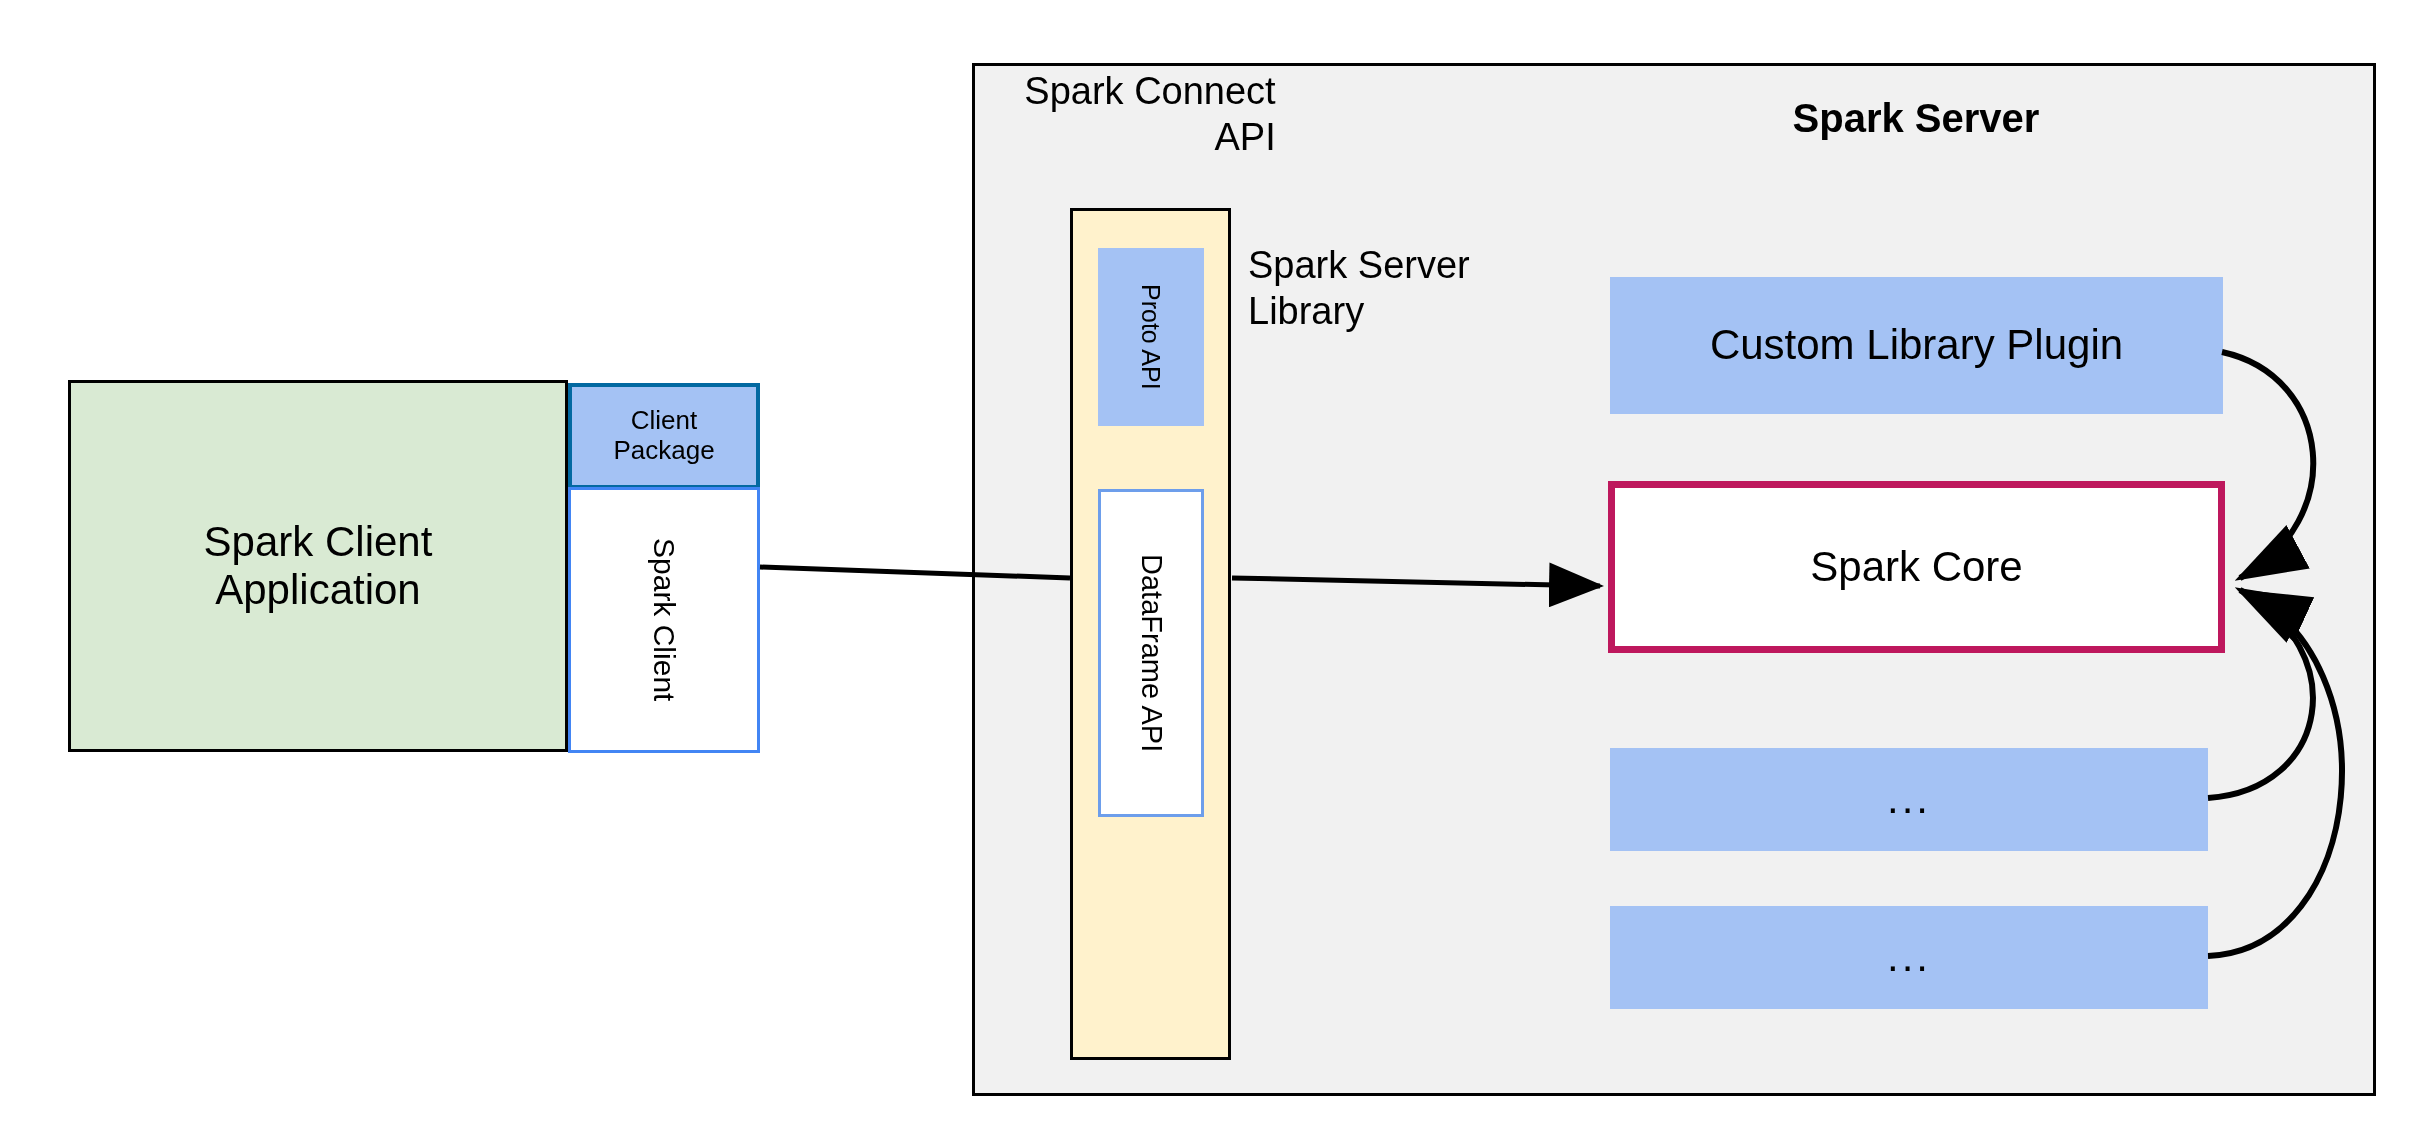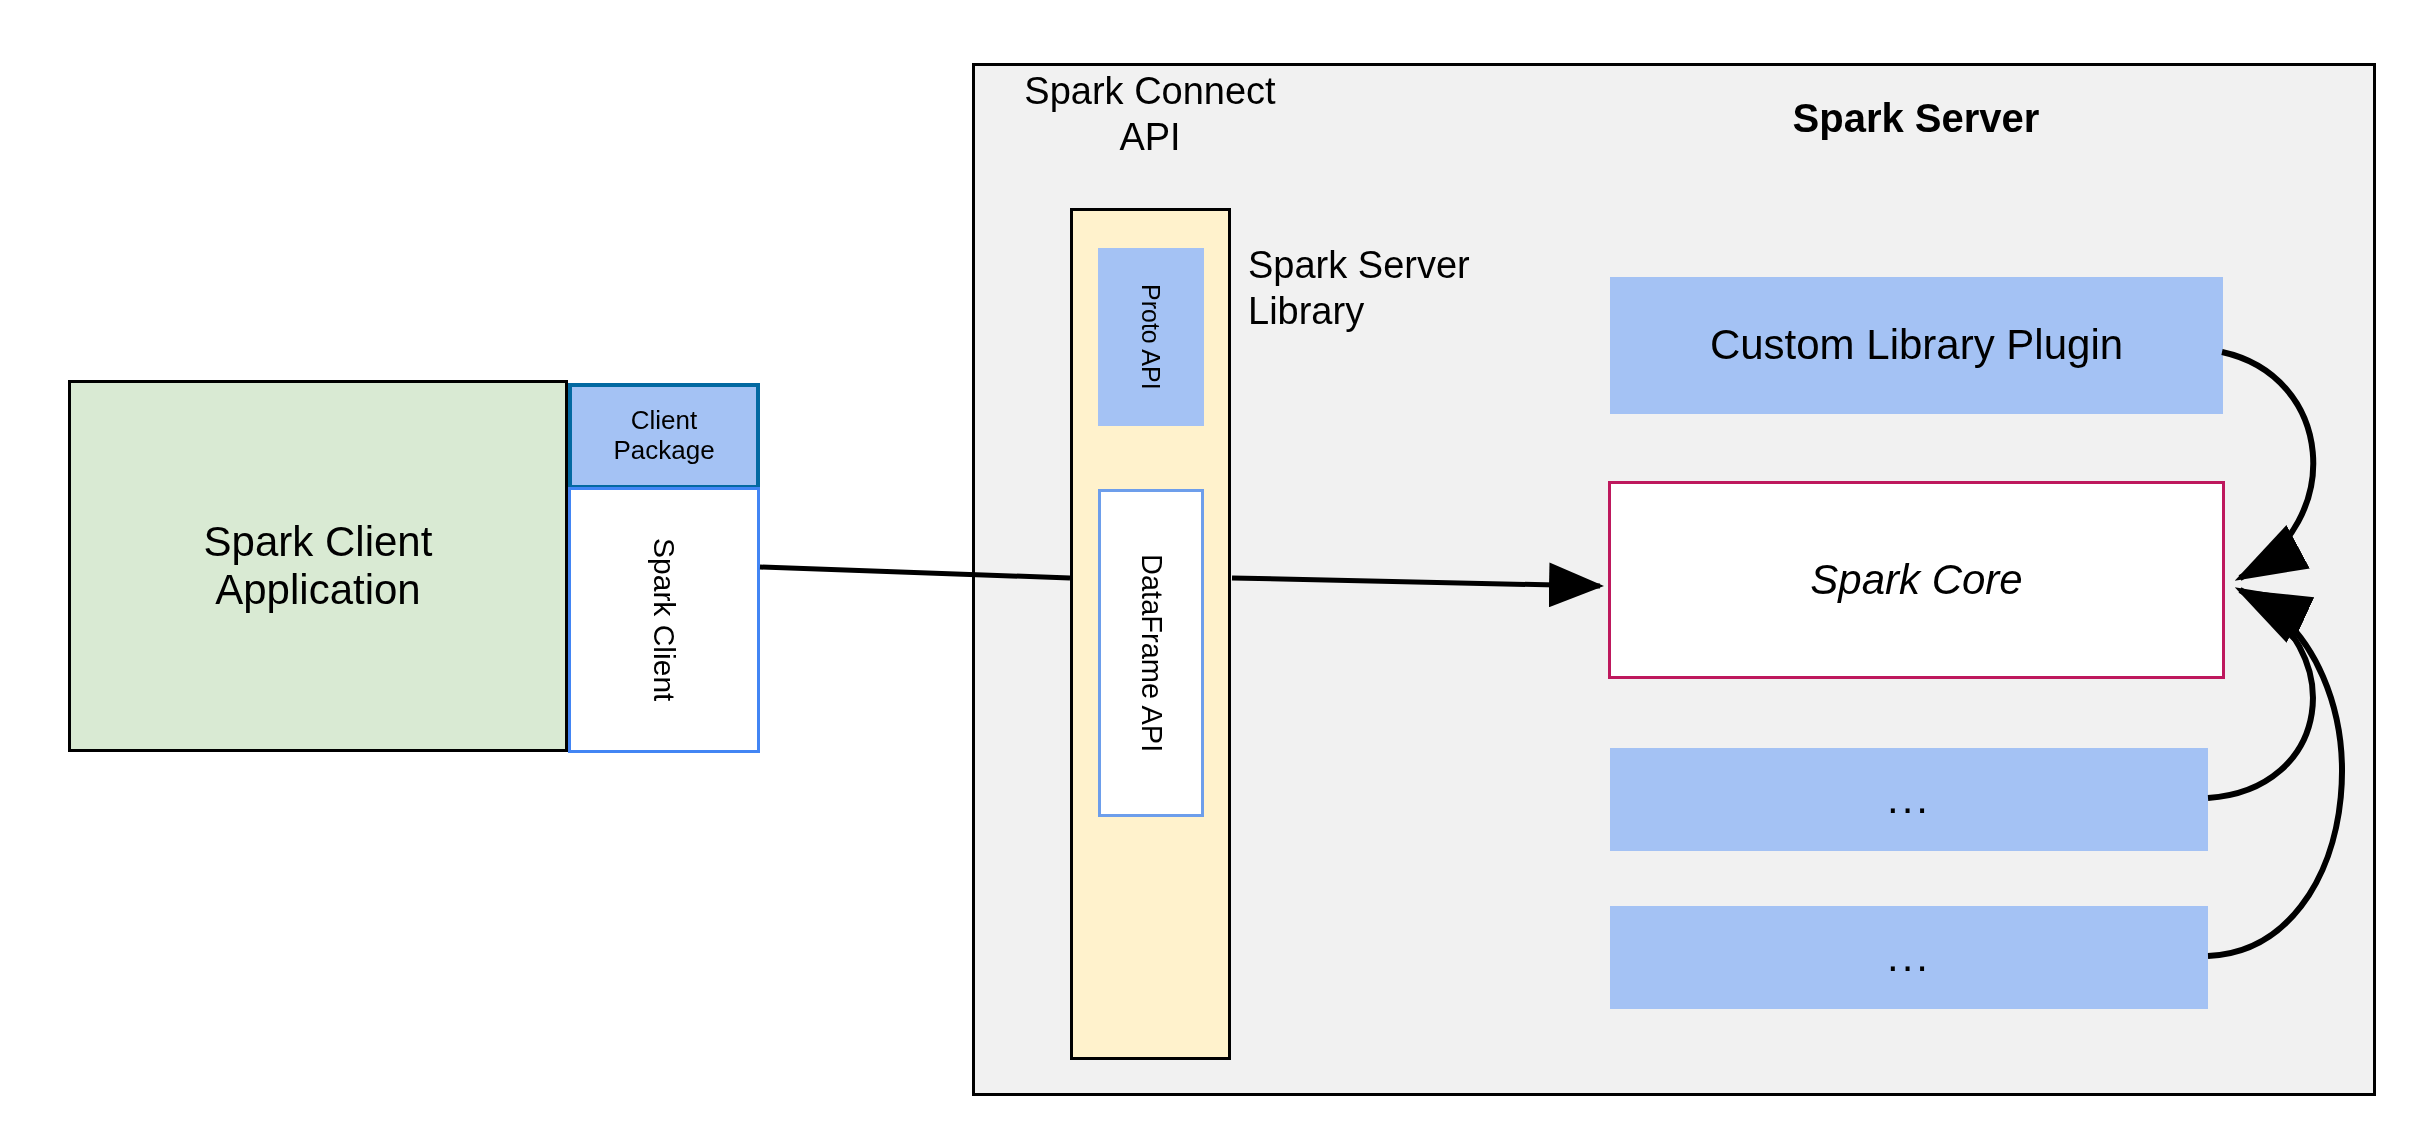--- a/index.html
+++ b/index.html
@@ -35,21 +35,21 @@
   #spark-server-panel {
     position:absolute; left:972px; top:63px; width:1404px; height:1033px;
     box-sizing:border-box; background:#F1F1F1; border:3px solid #000000;
   }
   #spark-server-title {
     position:absolute; left:1610px; top:94px; width:612px; height:48px;
     font-size:40px; font-weight:bold;
   }
   #spark-connect-api-label {
     position:absolute; left:1000px; top:66px; width:300px; height:96px;
-    font-size:38px; white-space:pre-line; line-height:1.22;
+    font-size:38px; white-space:pre-line; line-height:1.22;text-align:right;
   }
   #spark-server-library-label {
     position:absolute; left:1248px; top:240px; width:300px; height:96px;
     font-size:38px; white-space:pre-line; line-height:1.22;
     justify-content:flex-start; text-align:left;
   }
 
   
   #api-column {
     position:absolute; left:1070px; top:208px; width:161px; height:852px;
@@ -63,22 +63,22 @@
     left:1098px; top:489px; width:106px; height:328px;
     background:#FFFFFF; border:3px solid #6D9EEB; font-size:29px;
   }
 
   
   #custom-library-plugin-box {
     left:1610px; top:277px; width:613px; height:137px;
     background:#A4C2F4; border:none; font-size:42px;
   }
   #spark-core-box {
-    left:1608px; top:481px; width:617px; height:198px;
-    background:#FFFFFF; border:3px solid #be185d; font-size:42px;font-style:italic;
+    left:1608px; top:481px; width:617px; height:172px;
+    background:#FFFFFF; border:7px solid #be185d; font-size:42px;
   }
   #ellipsis-box-1 {
     left:1610px; top:748px; width:598px; height:103px;
     background:#A4C2F4; border:none; font-size:42px; letter-spacing:3px;
   }
   #ellipsis-box-2 {
     left:1610px; top:906px; width:598px; height:103px;
     background:#A4C2F4; border:none; font-size:42px; letter-spacing:3px;
   }
 

